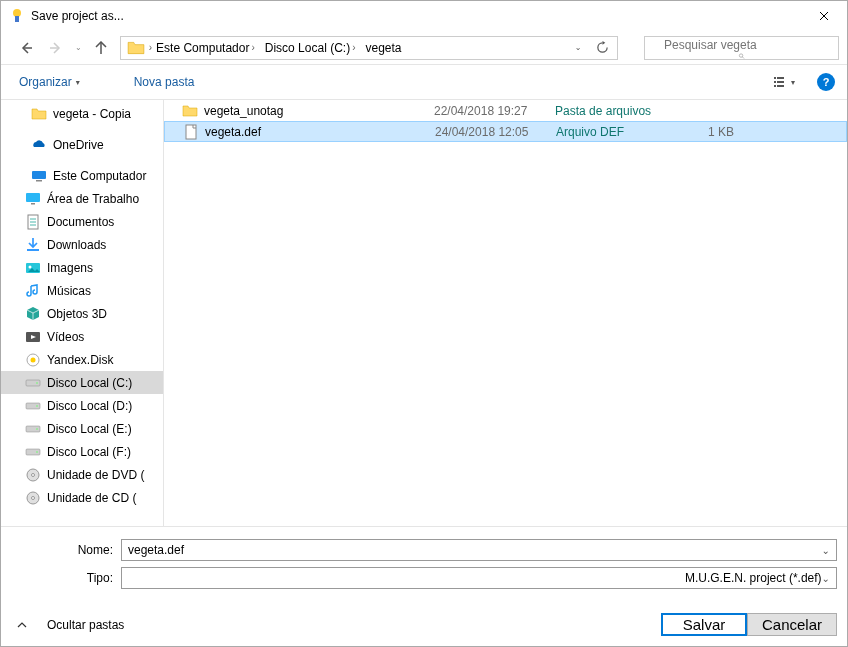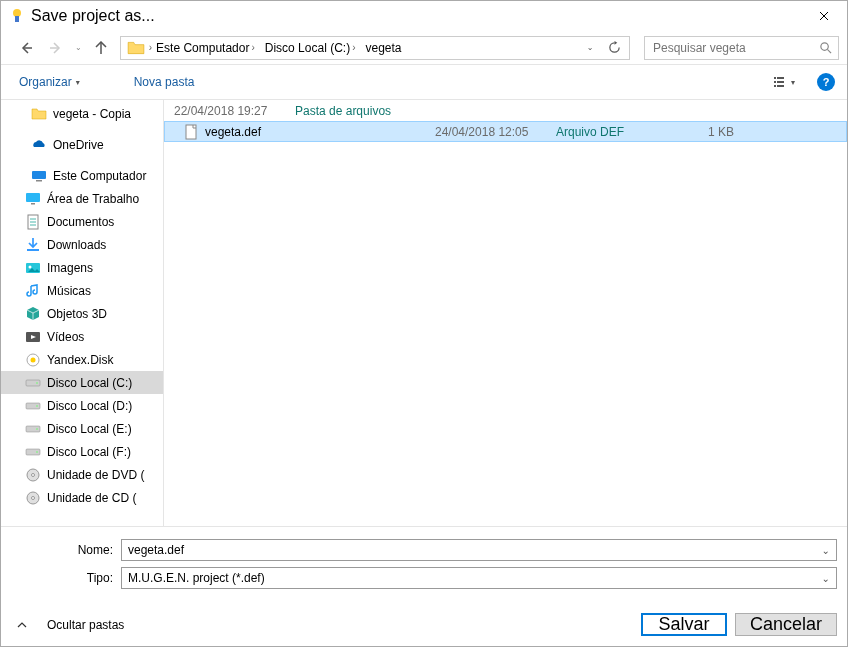--- a/index.html
+++ b/index.html
@@ -1,33 +1,33 @@
 <!DOCTYPE html>
 <html><head>
 <meta charset="utf-8">
 <style>
   * { box-sizing: border-box; font-family: "Segoe UI", Tahoma, sans-serif; }
   body { margin: 0; background: #fff; font-size: 12px; color: #000; }
   .window { width: 848px; height: 647px; border: 1px solid #aaa; display: flex; flex-direction: column; background: #fff; }
   .titlebar { height: 30px; display: flex; align-items: center; padding: 0 0 0 8px; background: #fff; }
   .titlebar .app-icon { width: 16px; height: 16px; margin-right: 6px; }
-  .titlebar .title { flex: 1; font-size: 16px; }
+  .titlebar .title { flex: 1; font-size: 12px; }
   .titlebar .close { width: 46px; height: 30px; display: flex; align-items: center; justify-content: center; font-size: 14px; cursor: default; }
   .navbar { height: 34px; display: flex; align-items: center; padding: 0 8px 0 14px; gap: 8px; border-bottom: 1px solid #e5e5e5; }
   .nav-arrow { width: 22px; height: 22px; display: flex; align-items: center; justify-content: center; color: #555; }
   .nav-arrow.disabled { color: #bbb; }
   .nav-up { width: 22px; height: 22px; display: flex; align-items: center; justify-content: center; color: #555; }
   .addr-wrap { flex: 1; height: 24px; border: 1px solid #ccc; display: flex; align-items: center; padding: 0 2px; background: #fff; }
   .addr-folder-icon { width: 18px; height: 18px; margin: 0 4px; }
   .breadcrumb { display: flex; align-items: center; gap: 2px; flex: 1; }
   .crumb { padding: 2px 4px; display: flex; align-items: center; gap: 2px; }
   .crumb-sep { color: #666; font-size: 10px; }
   .addr-extra { display: flex; align-items: center; gap: 2px; padding: 0 2px; }
   .addr-btn { width: 22px; height: 20px; display: flex; align-items: center; justify-content: center; color: #555; }
-  .search-box { width: 195px; height: 24px; border: 1px solid #ccc; display: flex; align-items: center; padding: 0 6px; margin-left: 6px; color: #888; }
+  .search-box { width: 195px; height: 24px; border: 1px solid #ccc; display: flex; align-items: center; padding: 0 6px; margin-left: 18px; color: #888; flex-direction: column; }
   .search-box input { flex: 1; border: none; outline: none; font-size: 12px; color: #555; background: transparent; }
   .toolbar { height: 34px; display: flex; align-items: center; padding: 0 12px; gap: 12px; }
   .toolbar .tb-btn { padding: 4px 6px; display: flex; align-items: center; gap: 4px; color: #1a5ea1; }
   .tb-sep { font-size: 8px; color: #555; }
   .toolbar-spacer { flex: 1; }
   .view-btn { width: 26px; height: 22px; display: flex; align-items: center; justify-content: center; }
   .help-icon { width: 18px; height: 18px; border-radius: 50%; background: #0078d7; color: #fff; display: flex; align-items: center; justify-content: center; font-size: 11px; font-weight: bold; margin-left: 8px; }
   .body { flex: 1; display: flex; overflow: hidden; border-top: 1px solid #e5e5e5; }
   .tree { width: 163px; border-right: 1px solid #e5e5e5; overflow-y: auto; padding-top: 2px; position: relative; }
   .tree-item { height: 23px; display: flex; align-items: center; gap: 6px; padding-left: 30px; white-space: nowrap; overflow: hidden; }
@@ -48,26 +48,26 @@
   .row .cell { padding: 0 10px; overflow: hidden; white-space: nowrap; }
   .row .cname { width: 260px; display: flex; align-items: center; gap: 6px; padding-left: 18px; }
   .row .cdate { width: 121px; color: #6b6b6b; }
   .row .ctype { width: 116px; color: #0f766e; }
   .row .csize { width: 82px; text-align: right; color: #6b6b6b; }
   .row .ficon { width: 16px; height: 16px; flex-shrink: 0; }
   .bottom { border-top: 1px solid #e5e5e5; padding: 12px 10px 10px; }
   .form-row { display: flex; align-items: center; margin-bottom: 6px; }
   .form-label { width: 110px; text-align: right; padding-right: 8px; }
   .form-input { flex: 1; height: 22px; border: 1px solid #999; padding: 0 6px; font-size: 12px; background: #fff; display: flex; align-items: center; }
-  .form-select { flex: 1; height: 22px; border: 1px solid #999; padding: 0 6px; font-size: 12px; background: #fff; display: flex; align-items: center; justify-content: space-between; }
+  .form-select { flex: 1; height: 22px; border: 1px solid #999; padding: 0 6px; font-size: 12px; background: #fff; display: flex; align-items: center; justify-content: flex-end; }
   .dd-arrow { font-size: 10px; color: #555; }
   .btnrow { margin-top: 24px; display: flex; align-items: center; }
   .hide-folders { display: flex; align-items: center; gap: 20px; padding-left: 6px; }
   .btnrow-spacer { flex: 1; }
-  .btn { min-width: 86px; height: 23px; border: 1px solid #adadad; background: #e1e1e1; display: flex; align-items: center; justify-content: center; margin-left: 8px; font-size: 18px; padding: 0 14px; }
+  .btn { min-width: 86px; height: 23px; border: 1px solid #adadad; background: #e1e1e1; display: flex; align-items: center; justify-content: center; font-size: 15px; padding: 0 14px; }
   .btn.default { border: 1px solid #0078d7; background: #fff; box-shadow: inset 0 0 0 1px #0078d7; }
   .sort-ind { font-size: 8px; color: #888; margin-left: auto; }
 </style>
 </head>
 <body>
 
 <div class="window">
 
   <div class="titlebar">
     <svg class="app-icon" viewBox="0 0 16 16">
@@ -284,20 +284,26 @@
           <svg class="ti-icon" viewBox="0 0 16 16">
             <circle cx="8" cy="8" r="6" fill="#e0e0e0" stroke="#999"></circle>
             <circle cx="8" cy="8" r="1.5" fill="#fff" stroke="#999"></circle>
           </svg>
           <span>Unidade de CD (</span>
         </div>
       </div>
     <div class="filearea">
       <div class="rows" id="rows">
           <div class="row">
+            <div class="cell cname">
+              <svg class="ficon" viewBox="0 0 16 16">
+                <path d="M1 3 h5 l1 2 h8 v8 h-14 z" fill="#ffd96b" stroke="#d9a400" stroke-width="0.5"></path>
+              </svg>
+              <span>vegeta_unotag</span>
+            </div>
             <div class="cell cdate">22/04/2018 19:27</div>
             <div class="cell ctype">Pasta de arquivos</div>
             <div class="cell csize"></div>
           </div>
           <div class="row selected">
             <div class="cell cname">
               <svg class="ficon" viewBox="0 0 16 16">
                 <rect x="3" y="1" width="10" height="14" fill="#fff" stroke="#888"></rect>
                 <path d="M10 1 v3 h3" fill="none" stroke="#888"></path>
               </svg>

